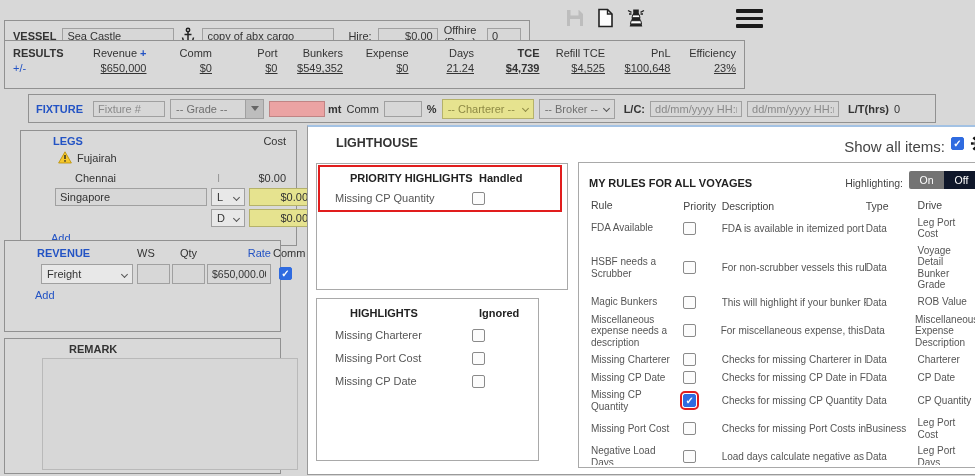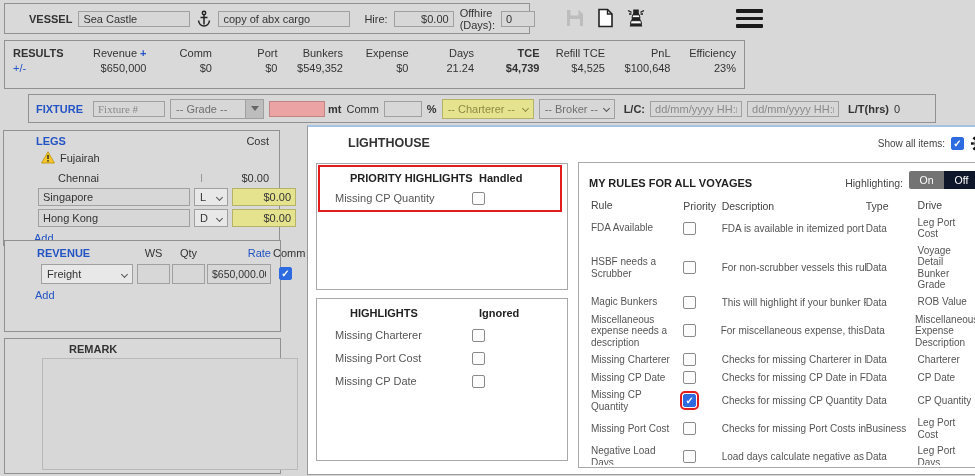--- a/index.html
+++ b/index.html
@@ -5,41 +5,41 @@
   * { margin:0; padding:0; box-sizing:border-box; font-family:"Liberation Sans", sans-serif; }
   html,body { width:975px; height:476px; }
   body { position:relative; background:#d8d8d8; font-size:11px; color:#333; overflow:hidden; }
   .abs { position:absolute;margin-left:24px; }
   .panel { position:absolute; background:#d9d9d9; border:1px solid #919191; }
   .blue { color:#2353c4; }
   .bold { font-weight:bold; }
   input, textarea { font-size:11px; color:#333; background:#d7d7d7; border:1px solid #a0a0a0; padding:1px 4px; outline:none; }
   input::placeholder { color:#8a8a8a; }
   
-  .vbar { left:4px; top:3px; width:526px; height:31px; display:flex; align-items:center; gap:6px; padding:0 24px; }
+  .vbar { left:4px; top:20px; width:526px; height:31px; display:flex; align-items:center; gap:6px; padding:0 8px; }
   
   .toolbar { left:540px; top:6px; display:flex; align-items:center; gap:9px; }
   .burger { left:712px; top:9px; display:flex; flex-direction:column; gap:4px; cursor:pointer; }
   .burger div { width:27px; height:3.5px; background:#1a1a1a; border-radius:1px; }
   
   .results { left:4px; top:40px; width:741px; height:49px; display:flex; padding:5px 4px 0 8px; }
   .rescol { flex:1; text-align:right; padding-right:4px; line-height:15px; }
-  .rescol .val { color:#333; }
+  .rescol .val { color:#333;text-decoration:underline; }
   .res-label { width:72px; line-height:15px; }
   
   .fixture { left:4px; top:94px; width:908px; height:29px; border:1px solid #919191; display:flex; align-items:center; gap:5px; padding:0 7px; }
   .selbox { height:20px; background:#d7d7d7; border:1px solid #a0a0a0; display:flex; align-items:center; padding:0 5px; color:#6f6f6f; }
   .chev { display:inline-block; width:5px; height:5px; border-right:1.6px solid #555; border-bottom:1.6px solid #555; transform:rotate(45deg); margin-left:auto; }
   .combo-btn { width:18px; height:20px; background:#bdbdbd; border:1px solid #a0a0a0; border-left:none; display:flex; align-items:center; justify-content:center; }
   .tri { width:0; height:0; border-left:4px solid transparent; border-right:4px solid transparent; border-top:5px solid #666; }
   .yellow-sel { background:#e6e38f; border-color:#b5b26a; color:#8e8a45; }
   .pink-input { background:#eba3a3 !important; border-color:#c08484 !important; }
   .yellow-input { background:#e6e38f !important; border-color:#b5b26a !important; text-align:right; }
   
-  .legs { left:3px; top:130px; width:277px; height:116px; }
+  .legs { left:20px; top:130px; width:277px; height:116px; }
   .rev { left:4px; top:240px; width:277px; height:92px; }
   .remark { left:4px; top:338px; width:277px; height:136px; }
   .link { color:#2353c4; cursor:pointer; }
   .cb { width:13px; height:13px; border:1px solid #8a8a8a; border-radius:2px; background:#fcfcfc; display:inline-flex; align-items:center; justify-content:center; cursor:pointer; flex:none; }
   .cb.checked { background:#2f6be0; border-color:#2f6be0; }
   .cb.checked::after { content:"✓"; color:#fff; font-size:10px; font-weight:bold; line-height:1; }
   .cb.red-outline { outline:2px solid #e11d1d; outline-offset:1px; }
   
   .lh { left:283px; top:125px; width:691px; height:350px; background:#fff; border:1px solid #9a9a9a; border-top:2px solid #a3c2e4; }
   .lh-box { position:absolute; background:#fff; border:1px solid #a9a9a9; }
@@ -160,21 +160,21 @@
       <div class="val">$100,648</div>
     </div>
   <div class="rescol">
       <div>Efficiency</div>
       <div class="val">23%</div>
     </div>
 </div>
 
 <div class="abs fixture">
   <span class="blue bold" style="width:52px;">FIXTURE</span>
-  <input style="width: 72px; font-family: Liberation Serif, serif;" placeholder="Fixture #">
+  <input style="width: 72px;" placeholder="Fixture #">
   <span style="display:flex;">
     <span class="selbox" style="width:76px;">
         <span>-- Grade --</span>
       </span>
     <span class="combo-btn">
         <span class="tri"></span>
       </span>
   </span>
   <input class="pink-input" style="width: 56px;">
   <span class="bold" style="margin-left:-2px;">mt</span>
@@ -211,55 +211,54 @@
   <span class="abs" style="left:172px; top:41px; color:#999;">I</span>
   <span class="abs" style="right:10px; top:41px;">$0.00</span>
 
   <input class="abs" style="left: 10px; top: 57px; width: 152px; height: 18px;" value="Singapore">
   <span class="abs selbox" style="left:166px; top:57px; width:34px; height:18px; color:#333; background:#e8e8e8;">
       <span>L</span>
       <span class="chev"></span>
     </span>
   <input class="abs yellow-input" style="left: 204px; top: 57px; width: 64px; height: 18px;" value="$0.00">
 
-  <input class="abs" style="left: 10px; top: 78px; width: 152px; height: 18px;" value="Hong Kong">
   <span class="abs selbox" style="left:166px; top:78px; width:34px; height:18px; color:#333; background:#e8e8e8;">
       <span>D</span>
       <span class="chev"></span>
     </span>
   <input class="abs yellow-input" style="left: 204px; top: 78px; width: 64px; height: 18px;" value="$0.00">
 
   <span class="abs link" style="left:6px; top:89px; top:88px; top:89px; bottom:1px; top:auto;">Add</span>
 </div>
 
 <div class="panel rev">
   <span class="abs blue bold" style="left:8px; top:6px;">REVENUE</span>
-  <span class="abs" style="left:108px; top:6px; width:33px; text-align:center;">WS</span>
+  <span class="abs" style="left:108px; top:6px; width:33px; ">WS</span>
   <span class="abs" style="left:143px; top:6px; width:33px; text-align:center;">Qty</span>
   <span class="abs blue" style="left:178px; top:6px; width:64px; text-align:right;">Rate</span>
   <span class="abs" style="left:244px; top:6px;">Comm</span>
   <span class="abs selbox" style="left:12px; top:23px; width:92px; height:20px; color:#333; background:#e8e8e8;">
       <span>Freight</span>
       <span class="chev"></span>
     </span>
   <input class="abs" style="left: 108px; top: 23px; width: 33px; height: 20px;" value="">
   <input class="abs" style="left: 143px; top: 23px; width: 33px; height: 20px;" value="">
   <input class="abs" style="left: 178px; top: 23px; width: 64px; height: 20px; text-align: right; font-size: 10.5px;" value="$650,000.00">
   <span class="abs cb checked" style="left:250px; top:26px;"></span>
   <span class="abs link" style="left:6px; top:48px;">Add</span>
 </div>
 
 <div class="panel remark">
   <span class="abs bold" style="left:8px; top:4px;padding-left:32px;">REMARK</span>
   <textarea class="abs" style="left: 13px; top: 19px; width: 256px; height: 112px; resize: none; border-color: rgb(185, 185, 185);" value=""></textarea>
 </div>
 
 <div class="abs lh">
-  <span class="abs bold" style="left:16px; top:9px; font-size:12.5px;">LIGHTHOUSE</span>
-  <span class="abs" style="right:52px; top:11px; font-size:10px; color:#444;">Show all items:</span>
+  <span class="abs bold" style="left:4px; top:9px; font-size:12.5px;">LIGHTHOUSE</span>
+  <span class="abs" style="right:52px; top:11px; font-size:15px; color:#444;">Show all items:</span>
   <span class="abs cb checked" style="right:33px; top:10px;"></span>
   <span class="abs" style="right:8px; top:7px; display:inline-flex;">
     <svg width="19" height="19" viewBox="0 0 20 20">
         <g stroke="#111" stroke-width="2.6">
           <line x1="10" y1="1" x2="10" y2="4"></line>
           <line x1="10" y1="16" x2="10" y2="19"></line>
           <line x1="1" y1="10" x2="4" y2="10"></line>
           <line x1="16" y1="10" x2="19" y2="10"></line>
           <line x1="3.6" y1="3.6" x2="5.8" y2="5.8"></line>
           <line x1="14.2" y1="14.2" x2="16.4" y2="16.4"></line>
@@ -274,21 +273,21 @@
   <div class="lh-box" style="left:8px; top:36px; width:252px; height:127px;">
     <div class="redbox" style="left:1px; top:1px; width:244px; height:47px;"></div>
     <span class="abs bold" style="left:9px; top:8px; color:#222;">PRIORITY HIGHLIGHTS</span>
     <span class="abs bold" style="left:138px; top:8px; color:#222;">Handled</span>
     <div class="hl-row" style="top:28px;">
       <span>Missing CP Quantity</span>
       <span class="cb"></span>
     </div>
   </div>
 
-  <div class="lh-box" style="left:8px; top:171px; width:252px; height:163px;">
+  <div class="lh-box" style="left:8px; top:171px; width:223px; height:163px;">
     <span class="abs bold" style="left:9px; top:8px; color:#222;">HIGHLIGHTS</span>
     <span class="abs bold" style="left:138px; top:8px; color:#222;">Ignored</span>
     <div class="hl-row" style="top:30px;">
       <span>Missing Charterer</span>
       <span class="cb"></span>
     </div>
     <div class="hl-row" style="top:53px;">
       <span>Missing Port Cost</span>
       <span class="cb"></span>
     </div>

